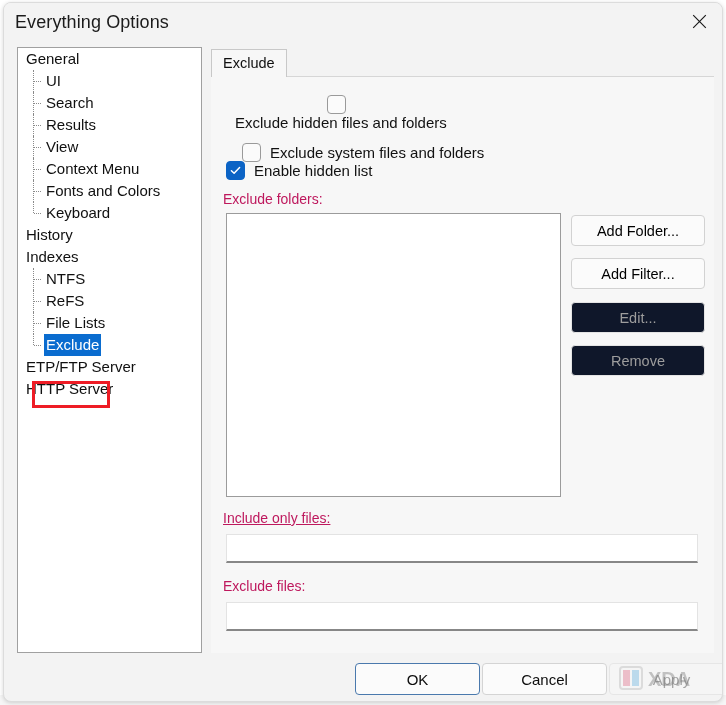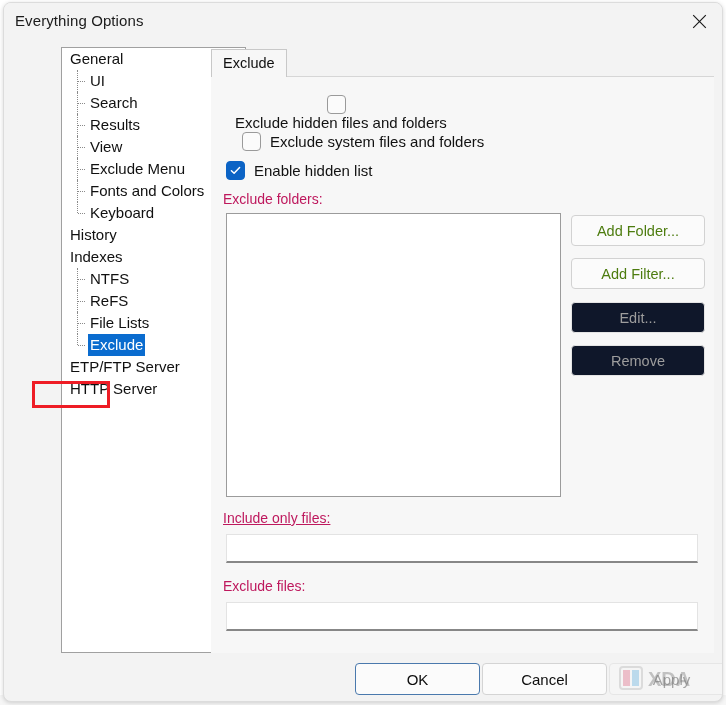--- a/index.html
+++ b/index.html
@@ -35,21 +35,21 @@
     position: absolute;
     left: 0; top: 0;
     width: 100%;
     height: 40px;
     background: #f3f3f3;
   }
   #title-text {
     position: absolute;
     left: 11px;
     top: 9px;
-    font-size: 15px;
+    font-size: 18px;
     color: #1b1b1b;
     letter-spacing: 0.1px;
     white-space: nowrap;
   }
   #close-button {
     position: absolute;
     right: 0px;
     top: 0px;
     width: 46px;
     height: 36px;
@@ -64,21 +64,20 @@
   #tree-panel {
     position: absolute;
     left: 13px;
     top: 44px;
     width: 185px;
     height: 606px;
     background: #ffffff;
     border: 1px solid #a0a0a0;
     box-sizing: border-box;
     overflow: hidden;
-    margin-left: 44px;
   }
   .tree-row {
     position: relative;
     height: 22px;
     line-height: 22px;
     font-size: 15px;
     color: #101010;
     white-space: nowrap;
     cursor: default;
   }
@@ -226,21 +225,21 @@
     overflow: hidden;
   }
 
   
   .side-btn {
     position: absolute;
     left: 360px;
     width: 134px;
     height: 31px;
     font-size: 14.5px;
-    color: #4d7c0f;
+    color: #000000;
     background: #fbfbfb;
     border: 1px solid #d2d2d2;
     border-radius: 4px;
     box-sizing: border-box;
     display: flex;
     align-items: center;
     justify-content: center;
     cursor: default;
     white-space: nowrap;
   }
@@ -337,21 +336,21 @@
     </div>
   </div>
 
   <div id="tree-panel">
     <div id="tree-rows">
         <div class="tree-row root"><span class="label">General</span></div>
         <div class="tree-row child"><span class="label">UI</span></div>
         <div class="tree-row child"><span class="label">Search</span></div>
         <div class="tree-row child"><span class="label">Results</span></div>
         <div class="tree-row child"><span class="label">View</span></div>
-        <div class="tree-row child"><span class="label">Exclude Menu</span></div>
+        <div class="tree-row child"><span class="label">Context Menu</span></div>
         <div class="tree-row child"><span class="label">Fonts and Colors</span></div>
         <div class="tree-row child last"><span class="label">Keyboard</span></div>
         <div class="tree-row root"><span class="label">History</span></div>
         <div class="tree-row root"><span class="label">Indexes</span></div>
         <div class="tree-row child"><span class="label">NTFS</span></div>
         <div class="tree-row child"><span class="label">ReFS</span></div>
         <div class="tree-row child"><span class="label">File Lists</span></div>
         <div class="tree-row child selected last"><span class="label">Exclude</span></div>
         <div class="tree-row root"><span class="label">ETP/FTP Server</span></div>
         <div class="tree-row root"><span class="label">HTTP Server</span></div>
@@ -364,21 +363,21 @@
     <div id="tab-exclude">Exclude</div>
   </div>
 
   <div id="tab-content">
 
     <div class="check-row" style="top:18px;flex-direction:column;">
       <span class="cb"></span>
       <span class="check-label">Exclude hidden files and folders</span>
     </div>
 
-    <div class="check-row" style="top:55px;padding-left:16px;">
+    <div class="check-row" style="top:66px;padding-left:16px;">
       <span class="cb"></span>
       <span class="check-label">Exclude system files and folders</span>
     </div>
 
     <div class="check-row" style="top:84px;">
       <span class="cb checked">
         <span>
           <svg width="13" height="13" viewBox="0 0 13 13">
             <path d="M2.4 6.7 L5.1 9.3 L10.6 3.6" stroke="#ffffff" stroke-width="1.5" fill="none" stroke-linecap="round" stroke-linejoin="round"></path>
           </svg>

